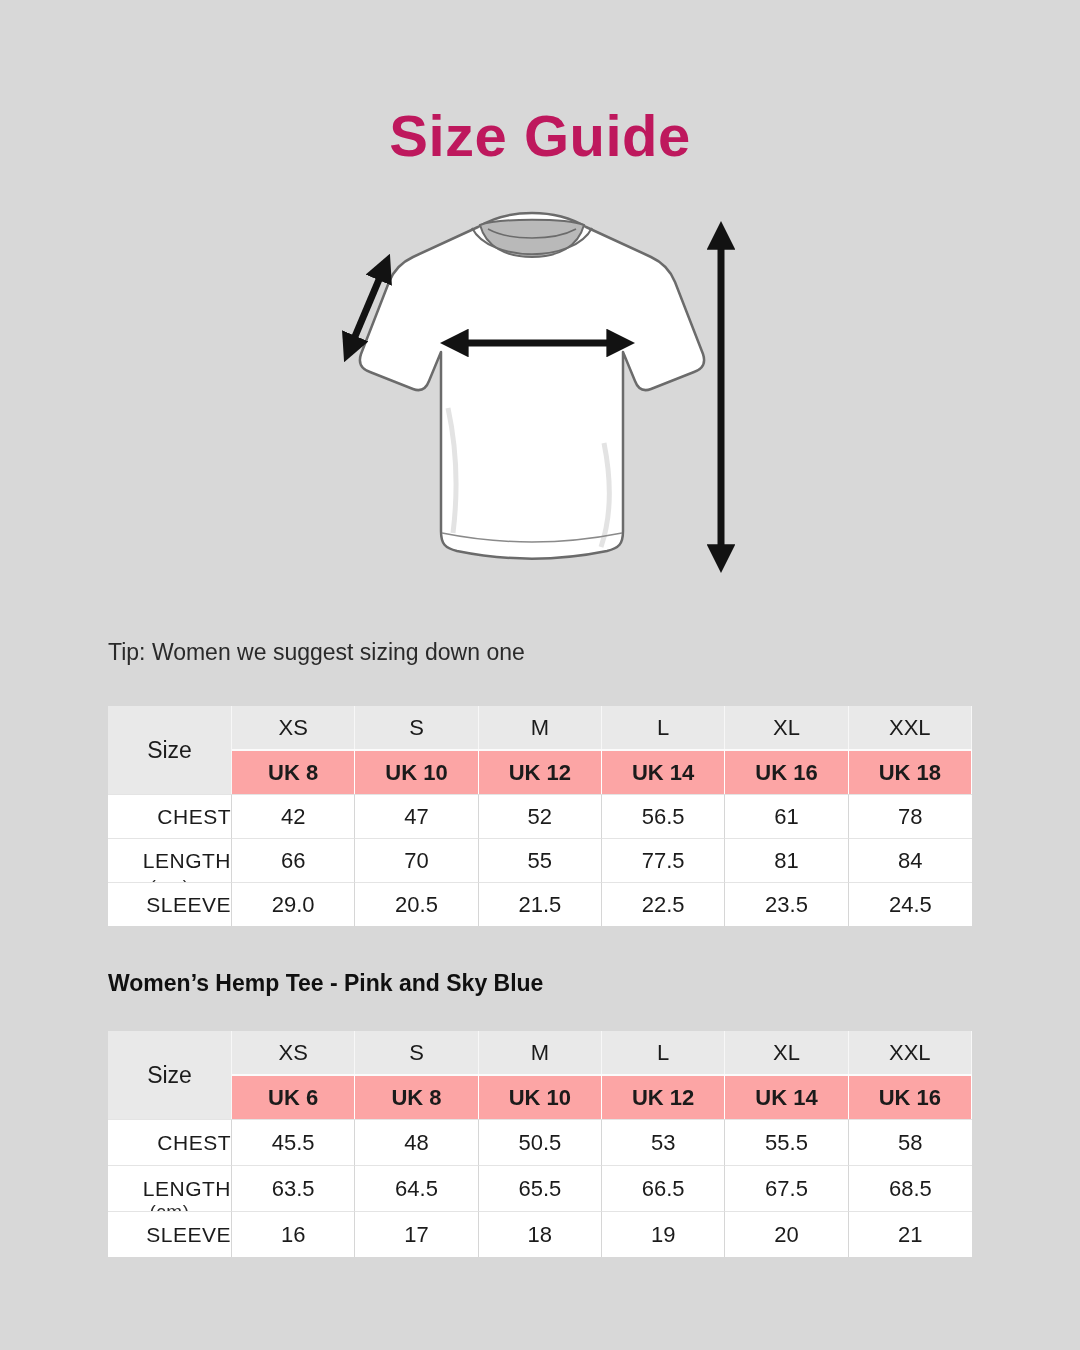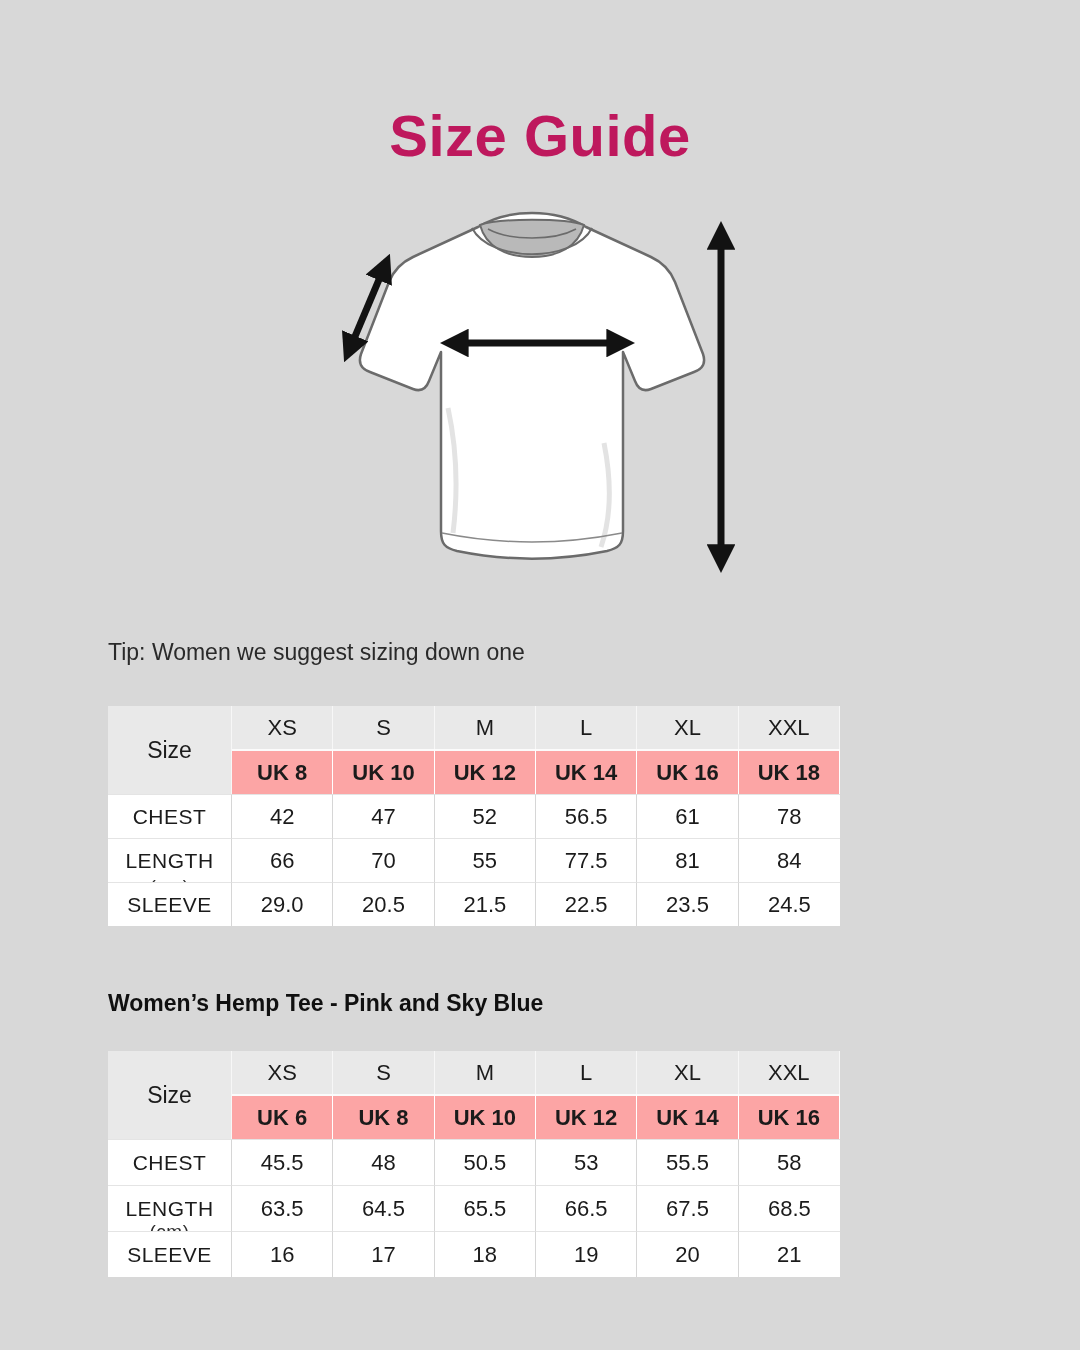--- a/index.html
+++ b/index.html
@@ -27,25 +27,25 @@
     font-weight:700;
     color:#101010;
   }
   .section-tip{
     margin:0 0 40px 0;
     font-size:23px;
     font-weight:400;
     color:#2a2a2a;
   }
   .section{margin:0;}
-  .section.second{margin-top:64px;}
+  .section.second{margin-top:44px;}
   .section.second .section-heading{margin-bottom:34px;}
 
   table.size-table{
-    width:732px;
+    width:864px;
     border-collapse:separate;
     border-spacing:0;
     table-layout:fixed;
     font-size:22px;
     color:#1b1b1b;
   }
   .size-table td{
     height:43px;
     text-align:center;
     vertical-align:middle;
@@ -70,21 +70,21 @@
     font-size:23px;
   }
   .size-table tbody td{border-top:1px solid #e4e4e4;}
   #table-1 tbody td{height:45px;}
   .size-table td.label-cell{
     position:relative;
     overflow:hidden;
     font-size:21px;
     letter-spacing:.5px;
   }
-  .label-main{display:block;line-height:43px;}
+  .label-main{display:block;line-height:43px;text-align:right;}
   #table-1 .label-main{line-height:45px;}
   .label-sub{
     position:absolute;left:0;right:0;
     text-align:center;
     font-size:19px;color:#2e2e2e;
     top:47px;
   }
   
   #table-0 tr.m-row-1 .label-sub{top:37px;}
   #table-1 tr.m-row-0 .label-sub{top:41px;}

